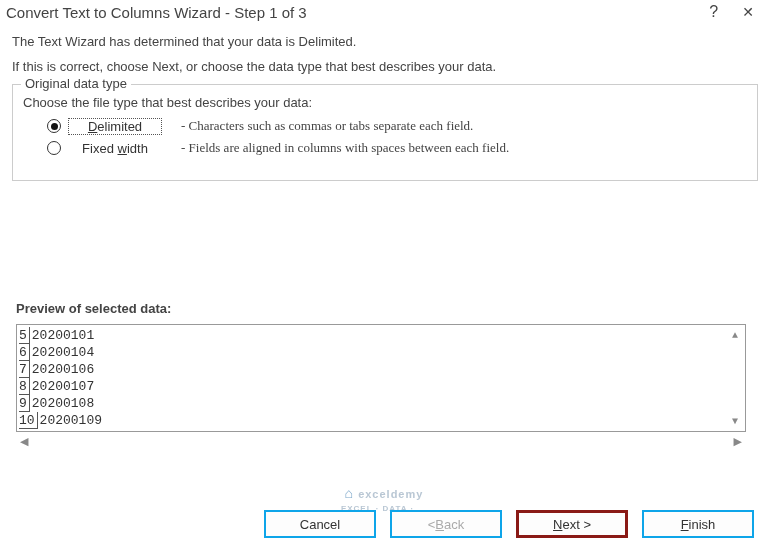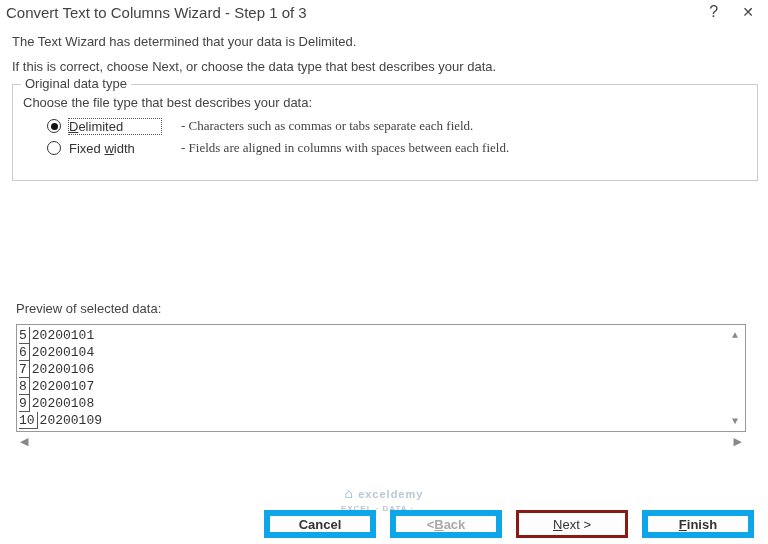--- a/index.html
+++ b/index.html
@@ -44,39 +44,40 @@
       font-size: 13px;
       color:#444;
     }
     .choose-label { margin-bottom: 8px; color:#444; font-size:13px;}
     .radio-row {
       display: flex;
       align-items: center;
       margin-left: 24px;
       margin-bottom: 6px;
       font-size:13px;
+      text-align:center;
     }
     .radio {
       width: 14px; height: 14px;
       border: 1.5px solid #333;
       border-radius: 50%;
       margin-right: 8px;
       display: inline-flex;
       align-items:center; justify-content:center;
       background:#fff;
     }
     .radio.selected::after{
       content:""; width:7px; height:7px; background:#111; border-radius:50%;
     }
     .radio-label { min-width: 92px; }
     .radio-label .u { text-decoration: underline; }
     .radio-label.focused { outline:1px dotted #555; outline-offset:0px;}
     .radio-desc { color:#444;font-family:Liberation Serif, serif; }
     .preview-section { margin-top: 120px; padding: 0 4px;}
-    .preview-title { margin-bottom: 8px; color:#444; font-size:13px;}
+    .preview-title { margin-bottom: 8px; color:#444; font-size:13px;font-weight:bold;}
     .preview-box {
       border: 1px solid #999;
       width: 730px;
       height: 108px;
       position: relative;
       font-family: "Courier New", monospace;
       font-size: 13px;
       overflow: hidden;
       background:#fff;
     }
@@ -96,27 +97,26 @@
       position:absolute; left:50%; top:485px; transform:translateX(-50%);
       font-size:11px; color:#b9c7d4; letter-spacing:1px; text-align:center; pointer-events:none;font-weight:bold;
     }
     .watermark .wm-icon{ font-size:14px; color:#7aa6c9;}
     .button-row {
       position:absolute; bottom:6px; right:14px; display:flex; gap:14px;
     }
     .btn {
       min-width: 112px;
       height: 28px;
-      border: 6px solid #0ea5e9;
+      border: 2px solid #0ea5e9;
       background: #fdfdfd;
       font-size:13px;
       color:#333;
       display:flex; align-items:center; justify-content:center;
       cursor:pointer;
-      font-weight:bold;
     }
     .btn.disabled { color:#aaa; }
     .btn.primary { border:3px solid #8a1a16; font-weight:normal;}
     .btn .u { text-decoration: underline; }
   </style>
 </head>
 <body>
 
 <div class="titlebar">
   <div class="title">Convert Text to Columns Wizard - Step 1 of 3</div>

